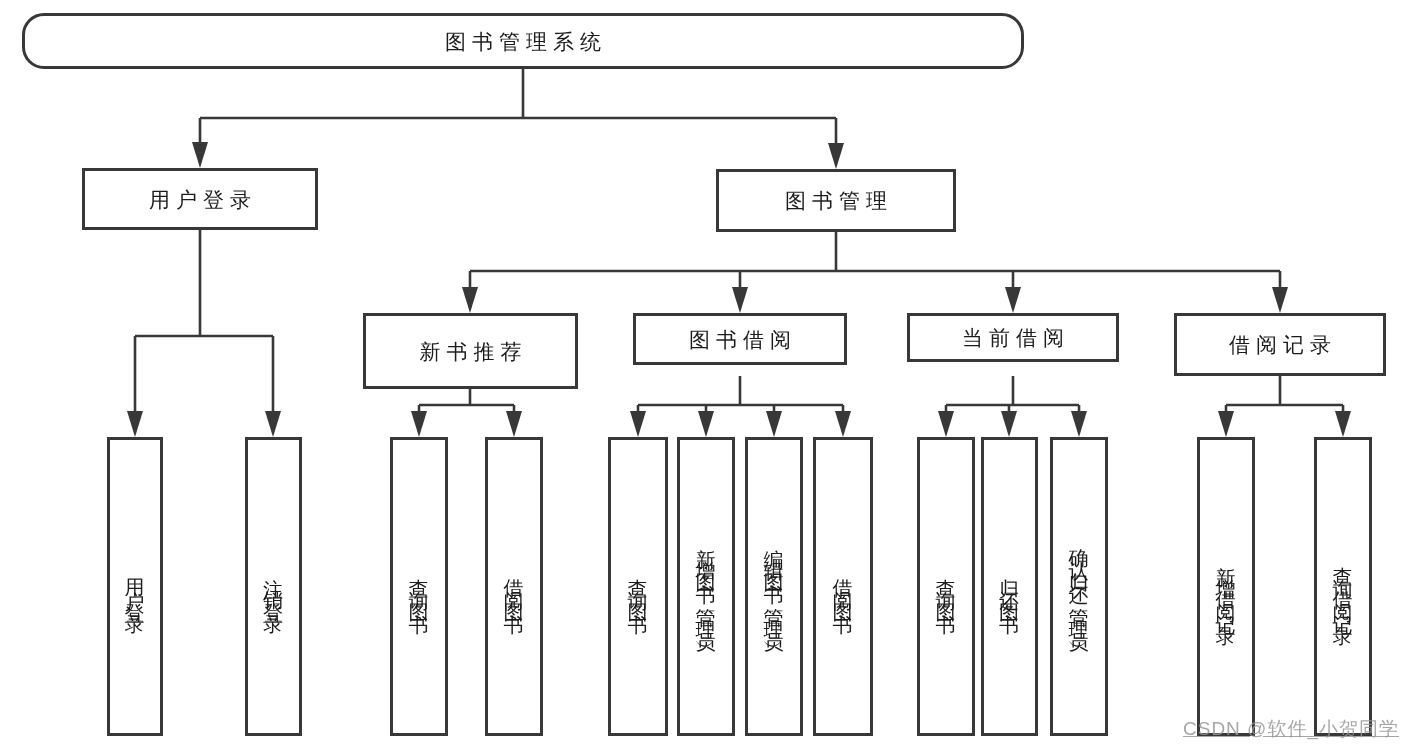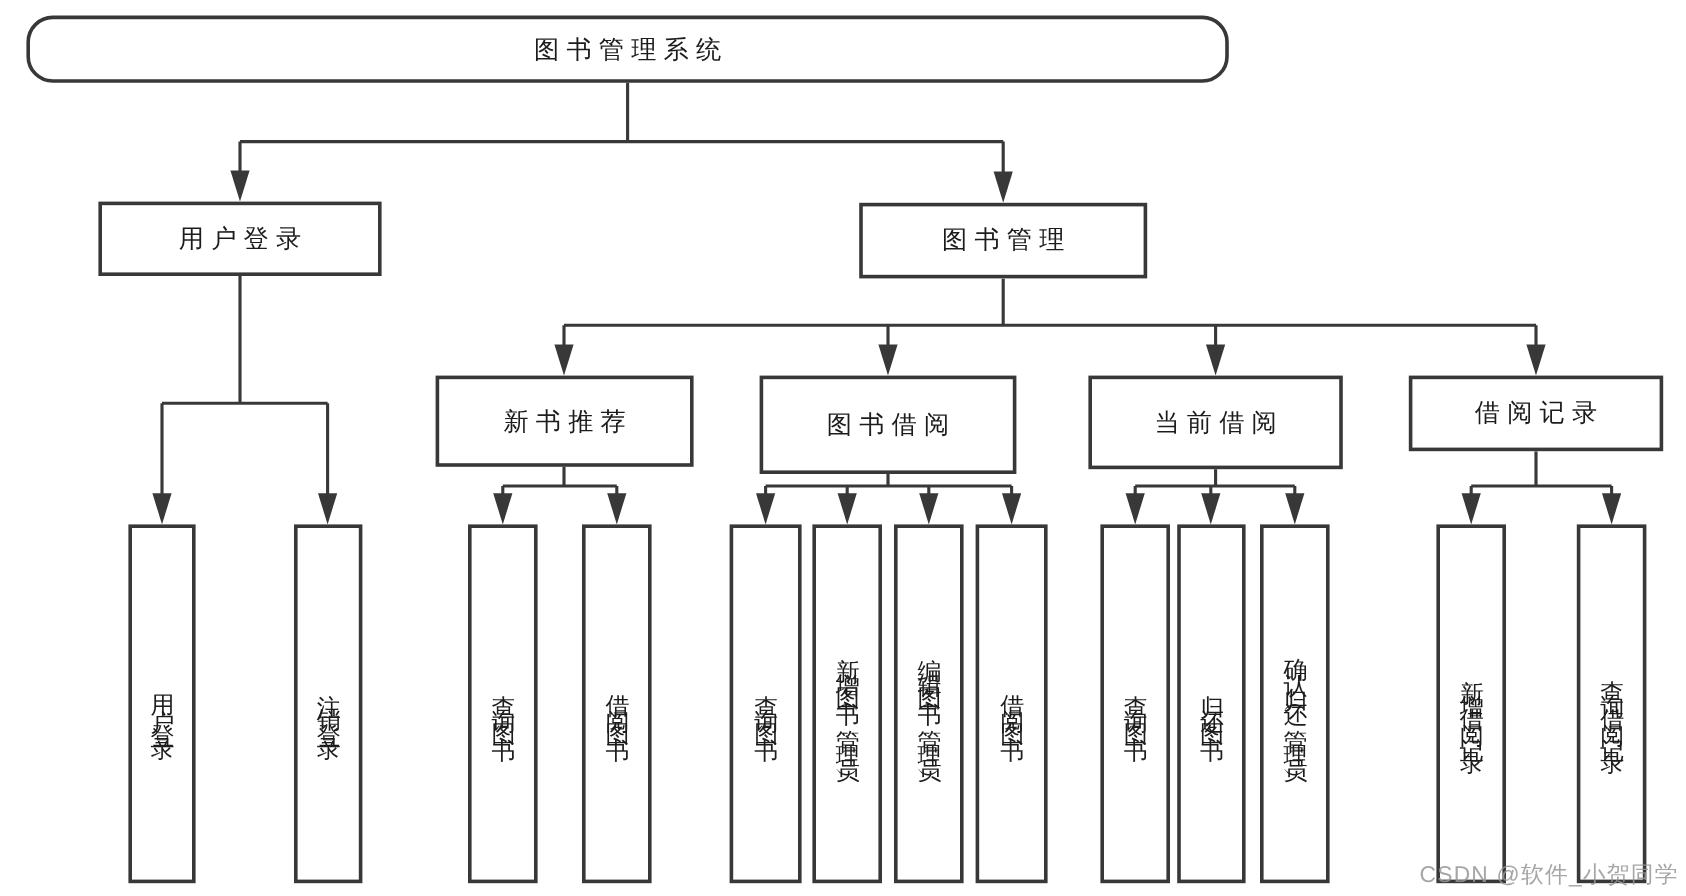--- a/index.html
+++ b/index.html
@@ -41,22 +41,22 @@
     line-height: 1;
     white-space: nowrap;
   }
   
   .n-root            { left: 22px;   top: 13px;  width: 1002px; height: 56px; border-radius: 22px; }
   
   .n-user-login      { left: 82px;   top: 168px; width: 236px;  height: 62px; }
   .n-book-mgmt       { left: 716px;  top: 169px; width: 240px;  height: 63px; justify-content: center; }
   
   .n-new-book        { left: 363px;  top: 313px; width: 215px;  height: 76px; }
-  .n-book-borrow     { left: 633px;  top: 313px; width: 214px;  height: 82px; }
-  .n-current-borrow  { left: 907px;  top: 313px; width: 212px;  height: 78px; }
+  .n-book-borrow     { left: 633px;  top: 313px; width: 214px;  height: 52px; }
+  .n-current-borrow  { left: 907px;  top: 313px; width: 212px;  height: 49px; }
   .n-borrow-records  { left: 1174px; top: 313px; width: 212px;  height: 63px; }
   
   .vbox { top: 437px; height: 299px; }
   .n-leaf-a1 { left: 107px;  width: 56px; }
   .n-leaf-a2 { left: 245px;  width: 57px; }
   .n-leaf-b1 { left: 390px;  width: 58px; }
   .n-leaf-b2 { left: 485px;  width: 58px; }
   .n-leaf-c1 { left: 608px;  width: 60px; }
   .n-leaf-c2 { left: 677px;  width: 58px; }
   .n-leaf-c3 { left: 745px;  width: 58px; }
@@ -68,20 +68,21 @@
   .n-leaf-e2 { left: 1314px; width: 58px; }
   #watermark {
     position: absolute;
     left: 1183px;
     top: 716px;
     font-size: 19px;
     color: rgba(150, 150, 150, 0.85);
     white-space: nowrap;
     z-index: 5;
     letter-spacing: 1px;
+    text-decoration: underline;
   }
 </style>
 </head>
 <body>
 
 <div id="canvas">
 
   <svg id="connectors" viewBox="0 0 1405 747" xmlns="http://www.w3.org/2000/svg">
 
     <g stroke="#383838" stroke-width="2.6" fill="#383838">

